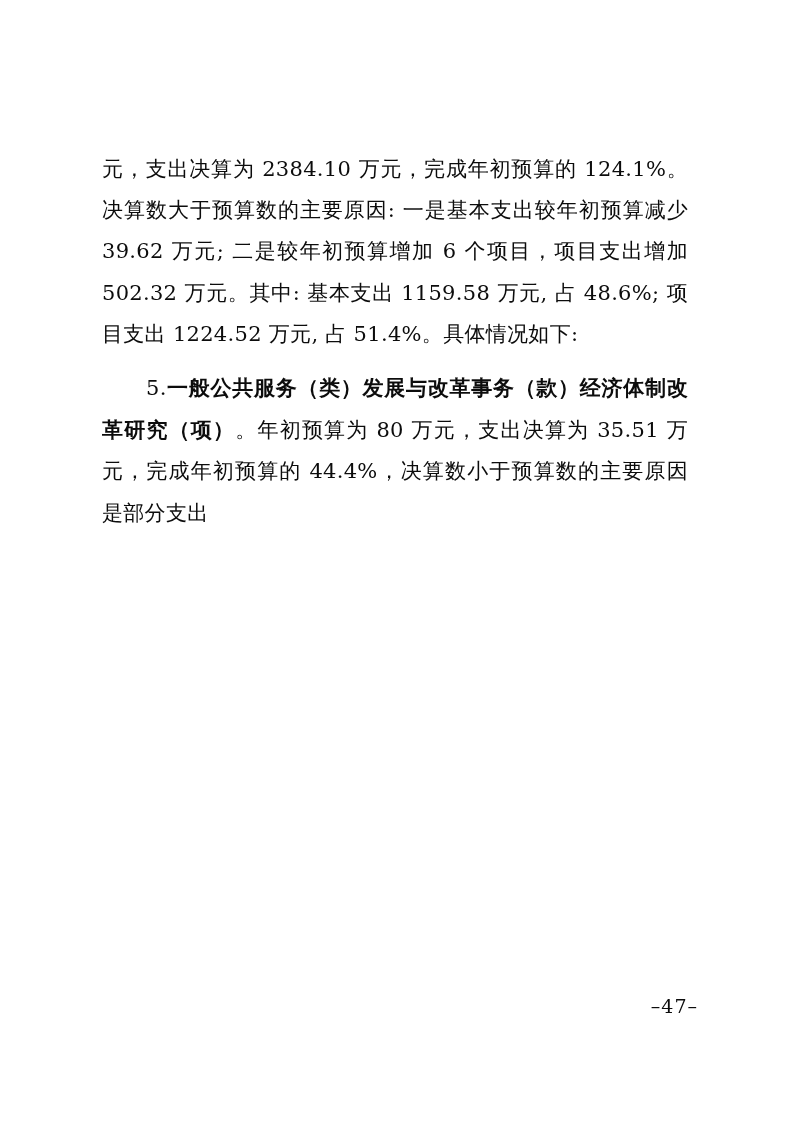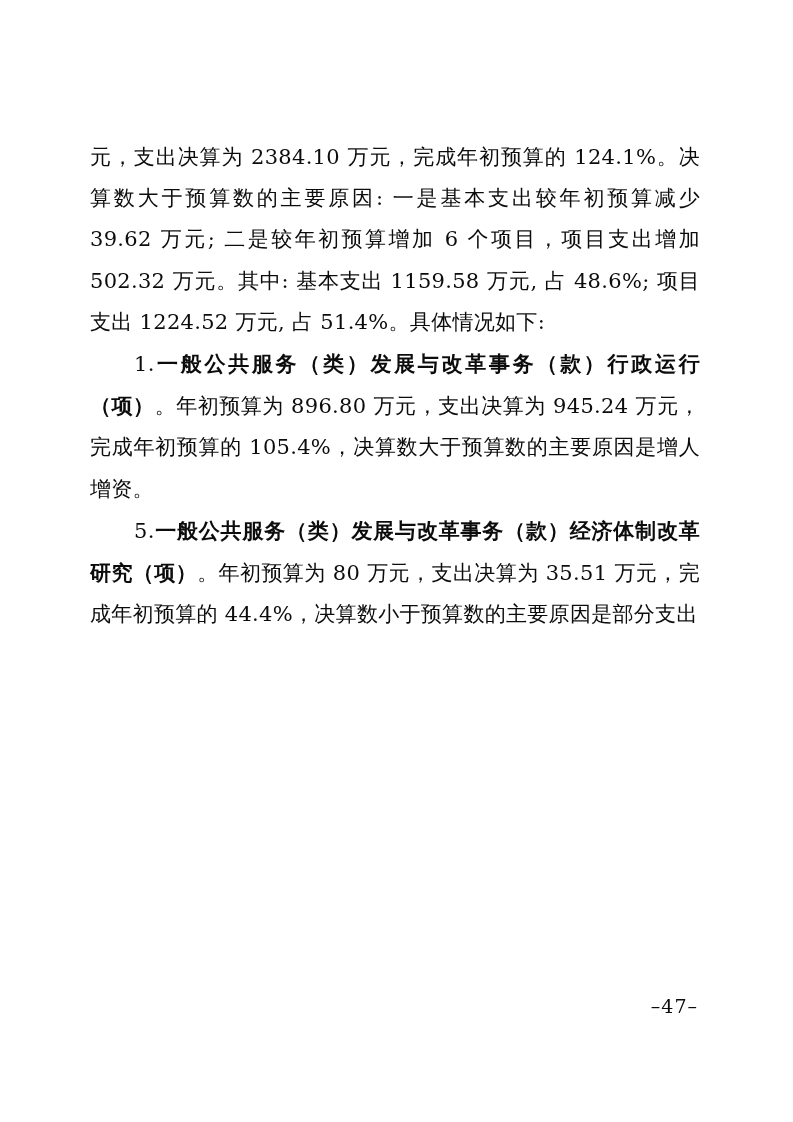--- a/index.html
+++ b/index.html
@@ -21,21 +21,21 @@
     left: 90px;
     top: 137px;
     width: 610px;
     font-size: 21px;
     line-height: 41.2px;
     text-align: justify;
     text-justify: inter-ideograph;
     letter-spacing: 0.3px;
   }
   .para {
-    margin: 0;
+    margin: 12px;
     padding: 0;
   }
   .para.item {
     text-indent: 44px;
   }
   .item-heading {
     font-weight: 700;
   }
   .page-number {
     position: absolute;
@@ -47,21 +47,20 @@
   }
 </style>
 </head>
 <body>
 
 <div class="doc-page">
   <div class="text-block">
 
     <p class="para"><span>元，支出决算为 2384.10 万元，完成年初预算的 124.1%。决算数大于预算数的主要原因: 一是基本支出较年初预算减少 39.62 万元; 二是较年初预算增加 6 个项目，项目支出增加 502.32 万元。其中: 基本支出 1159.58 万元, 占 48.6%; 项目支出 1224.52 万元, 占 51.4%。具体情况如下:</span></p>
 
-    <p class="para item"><span class="item-number">1.</span><span class="item-heading">一般公共服务（类）发展与改革事务（款）行政运行（项）</span><span class="item-body">。年初预算为 896.80 万元，支出决算为 945.24 万元，完成年初预算的 105.4%，决算数大于预算数的主要原因是增人增资。</span></p>
 
 
 
 
     <p class="para item"><span class="item-number">5.</span><span class="item-heading">一般公共服务（类）发展与改革事务（款）经济体制改革研究（项）</span><span class="item-body">。年初预算为 80 万元，支出决算为 35.51 万元，完成年初预算的 44.4%，决算数小于预算数的主要原因是部分支出</span></p>
 
   </div>
 
   <div class="page-number">–47–</div>
 </div>

